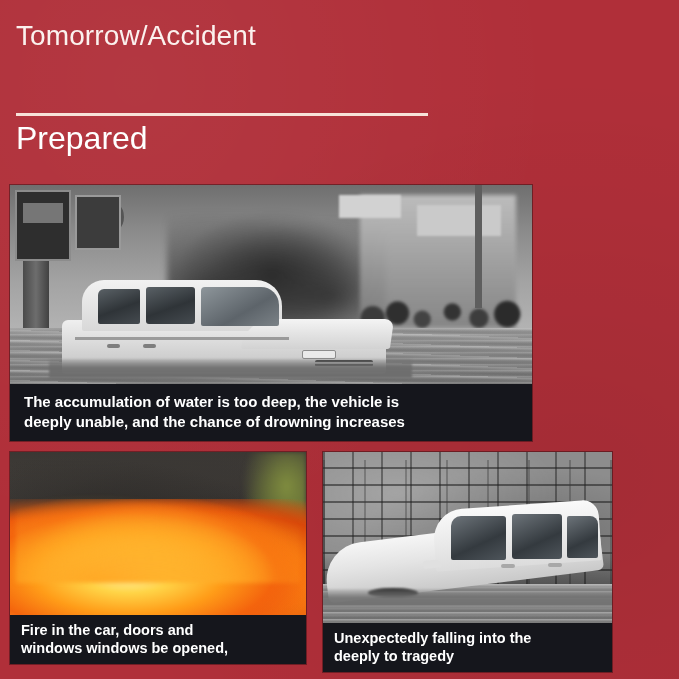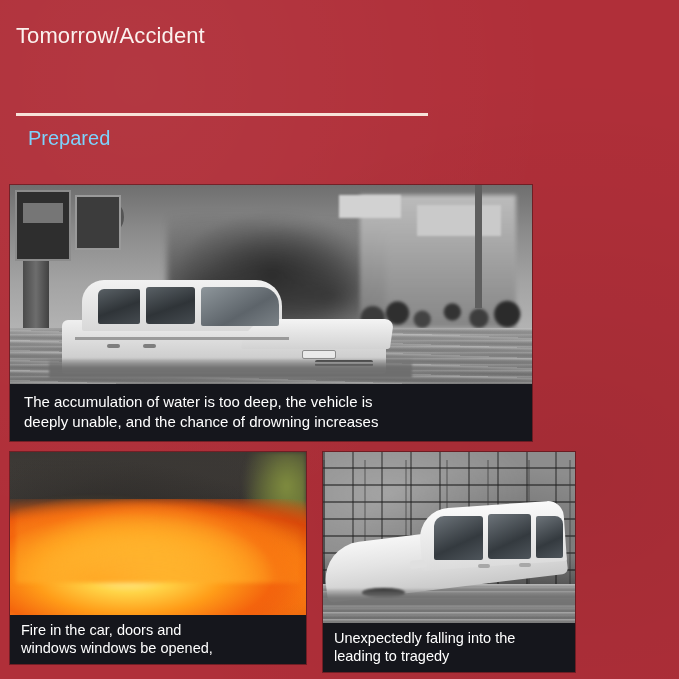--- a/index.html
+++ b/index.html
@@ -31,71 +31,70 @@
   
   .header {
     position: absolute;
     left: 16px;
     top: 18px;
     width: 560px;
     z-index: 3;
   }
   .title-line {
     color: #fbf1ee;
-    font-size: 22px;
+    font-size: 28px;
     line-height: 36px;
     letter-spacing: 0.1px;
     white-space: nowrap;
   }
   .divider {
     position: absolute;
     left: 16px;
     top: 113px;
     width: 412px;
     height: 3px;
     background: #f7e2d9;
     z-index: 3;
   }
   .subtitle {
     position: absolute;
     left: 16px;
     top: 123px;
     z-index: 3;
   }
   .subtitle-line {
-    color: #7dd3fc;
-    font-size: 20px;
+    color: #ffffff;
+    font-size: 32px;
     line-height: 31px;
     white-space: nowrap;
-    margin-left: 12px;
   }
 
   
   .photo {
     position: absolute;
     overflow: hidden;
     background: #2a2a2a;
     z-index: 2;
     box-shadow: 0 0 0 1px rgba(0,0,0,0.35);
   }
   #photo-flood-street { left: 10px;  top: 185px; width: 522px; height: 256px; }
   #photo-car-fire     { left: 10px;  top: 452px; width: 296px; height: 212px; }
-  #photo-car-sinking  { left: 323px; top: 452px; width: 252px; height: 220px; }
+  #photo-car-sinking  { left: 323px; top: 452px; width: 289px; height: 220px; }
 
   .scene { position: absolute; inset: 0; }
 
   
   .caption {
     position: absolute;
     left: 0;
     right: 0;
     bottom: 0;
     background: #15161c;
     color: #ffffff;
-    font-weight: normal;
+    font-weight: bold;
     z-index: 5;
     box-sizing: border-box;
   }
   #photo-flood-street .caption {
     padding: 8px 10px 9px 14px;
     font-size: 15px;
     line-height: 20px;
   }
   #photo-car-fire .caption,
   #photo-car-sinking .caption {
@@ -496,17 +495,17 @@
         <div class="s2-mirror"></div>
         <div class="s2-handle s2h1"></div>
         <div class="s2-handle s2h2"></div>
         <div class="s2-dark-spot"></div>
         <div class="s2-waterline"></div>
       </div>
     </div>
 
     <div class="caption">
       <div class="cap-line">Unexpectedly falling into the</div>
-      <div class="cap-line"> leading to tragedy</div>
+      <div class="cap-line"> deeply to tragedy</div>
     </div>
   </div>
 
 </div>
 
 </body></html>

